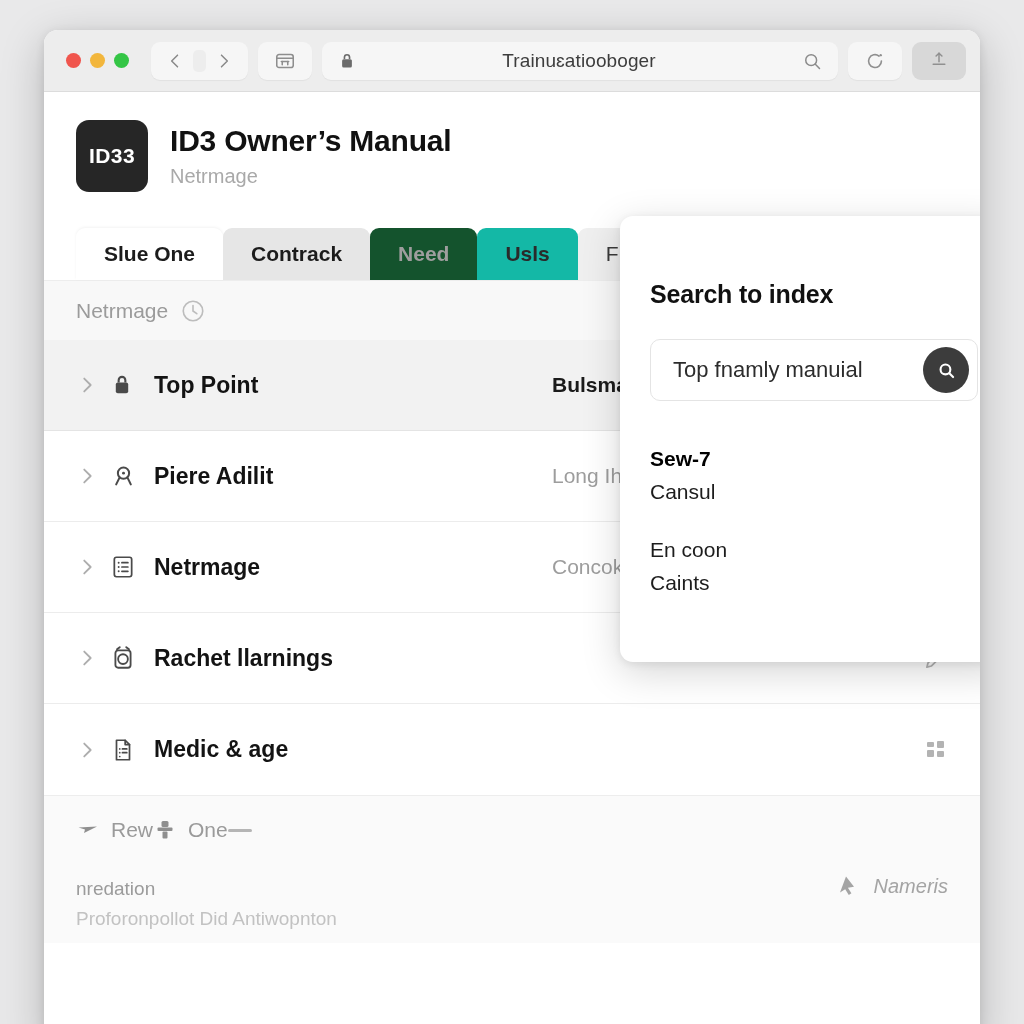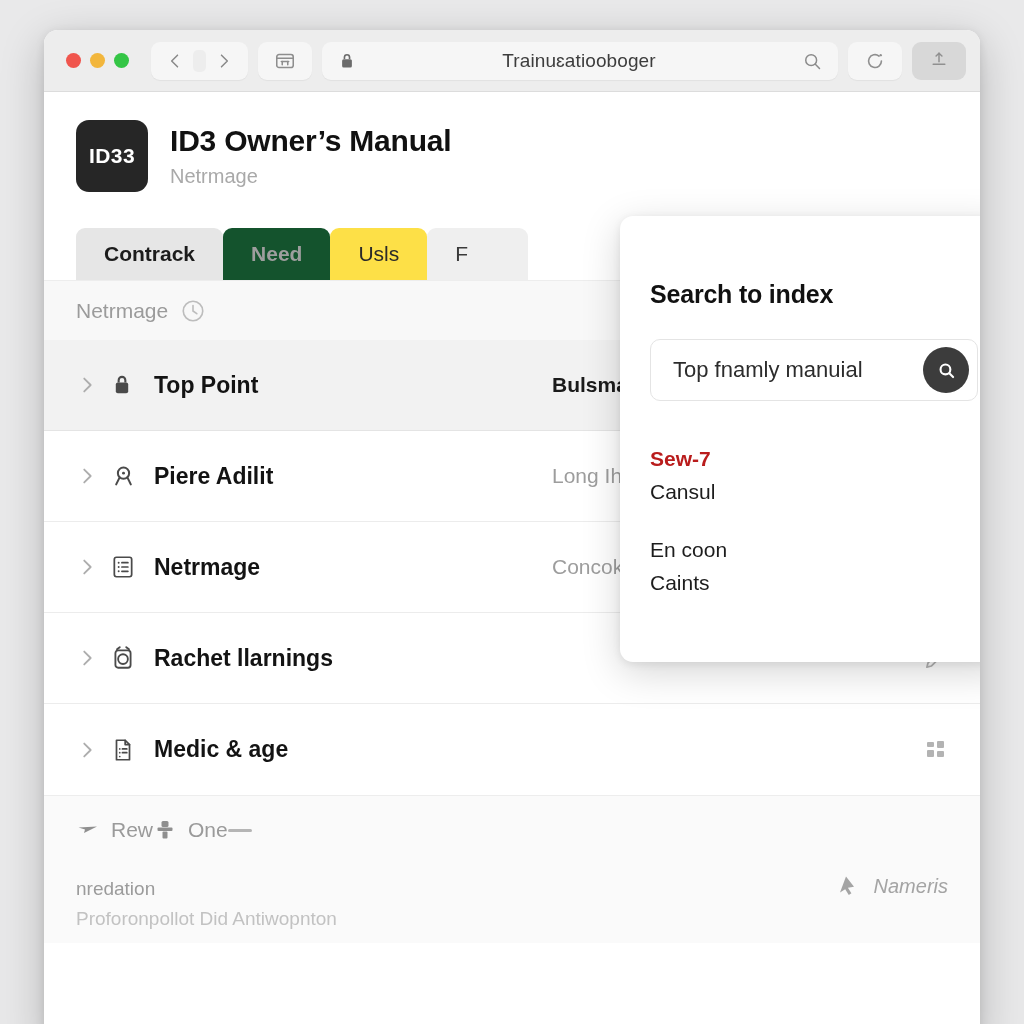--- a/index.html
+++ b/index.html
@@ -159,21 +159,21 @@
     font-size: 21px;
     font-weight: bold;
     color: #1c1c1c;
     background: #fbfbfb;
     border-radius: 9px 9px 0 0;
     white-space: nowrap;
   }
   .tab.active { background: #ffffff; box-shadow: 0 -1px 3px rgba(0,0,0,0.05); }
   .tab.hover  { background: #e6e6e6; }
   .tab.muted  { color: #9e9e9e; font-weight: bold; background: #14532d; }
-  .tab.plain  { font-weight: normal; color: #2a2a2a; background: #fde047; }
+  .tab.plain  { font-weight: bold; color: #2a2a2a; background: #14b8a6; }
   .tab.cut    { background: #efefef; color: #3a3a3a; font-weight: normal; padding-right: 60px; }
 
   
   .meta-row {
     height: 60px;
     background: #f8f8f8;
     border-top: 1px solid #ededed;
     display: flex;
     align-items: center;
     gap: 12px;
@@ -301,21 +301,21 @@
     width: 46px; height: 46px;
     border-radius: 50%;
     background: #3c3c3c;
     color: #ffffff;
     display: flex; align-items: center; justify-content: center;
     flex: none;
   }
   .popup-results { margin-top: 42px; }
   .result-group { margin-bottom: 26px; }
   .result-line { font-size: 21px; color: #1d1d1d; line-height: 1.55; }
-  .result-line.meta { color: #b91c1c; font-weight: bold; }
+  .result-line.meta { color: #000000; font-weight: bold; }
 
   svg { display: block; }
 </style>
 </head>
 <body>
 
 <div id="root">
 
   <div class="window">
 
@@ -393,20 +393,21 @@
 
       <div class="doc-header">
         <div class="doc-logo">ID33</div>
         <div>
           <div class="doc-title">ID3 Owner’s Manual</div>
           <div class="doc-sub">Netrmage</div>
         </div>
       </div>
 
       <div class="tabbar">
+        <div class="tab active">Slue One</div>
         <div class="tab hover">Contrack</div>
         <div class="tab muted">Need</div>
         <div class="tab plain">Usls</div>
         <div class="tab cut">F</div>
       </div>
 
       <div class="meta-row">
         <span class="meta-label">Netrmage</span>
         <span class="meta-icon">
           <svg width="26" height="26" viewBox="0 0 24 24" fill="none" stroke="currentColor" stroke-width="1.5" stroke-linecap="round">

